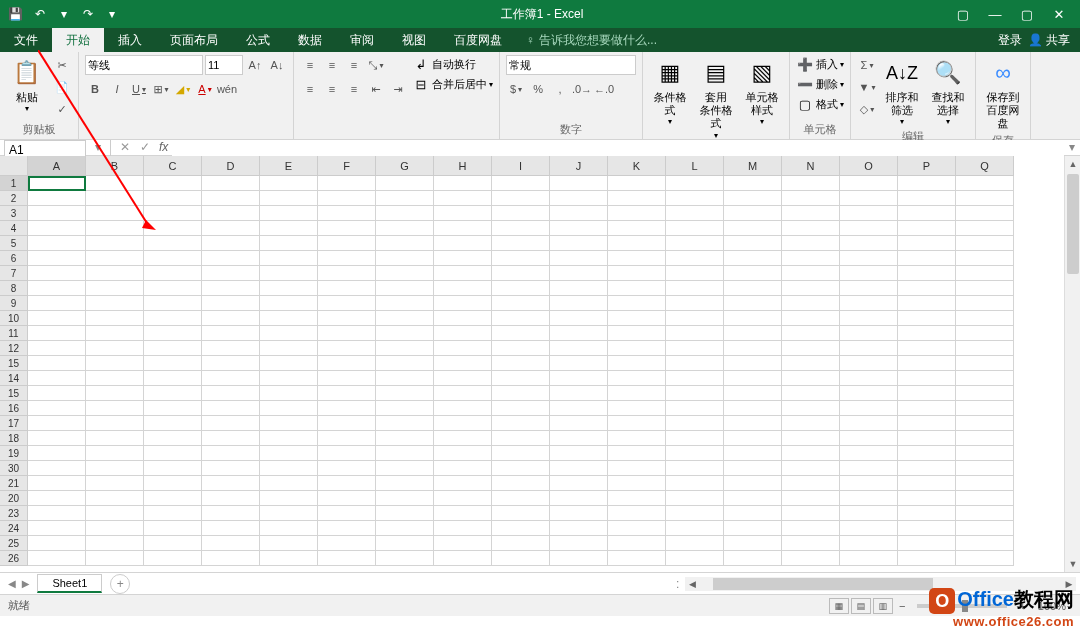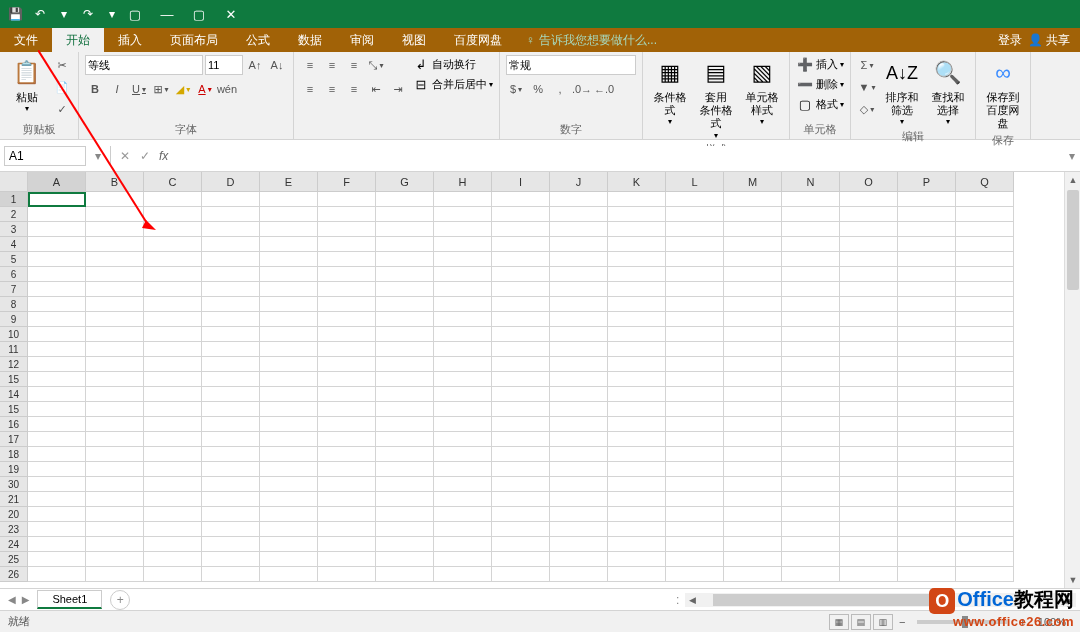--- a/index.html
+++ b/index.html
@@ -5,21 +5,21 @@
     * { margin: 0; padding: 0; box-sizing: border-box; font-family: "Microsoft YaHei", sans-serif; }
     body { width: 1080px; height: 633px; background: #fff; font-size: 12px; overflow: hidden; position: relative; }
     
     .titlebar { height: 28px; background: #0f7a3f; color: #fff; display: flex; align-items: center; }
     .qat { display: flex; align-items: center; gap: 8px; padding: 0 8px; }
     .qat-icon { width: 16px; height: 16px; display: flex; align-items: center; justify-content: center; color: #fff; cursor: pointer; font-size: 12px; }
     .title-text { flex: 1; text-align: center; color: #fff; font-size: 12px; }
     .win-controls { display: flex; align-items: center; gap: 18px; padding-right: 14px; }
     .win-btn { width: 14px; height: 14px; display:flex; align-items:center; justify-content:center; color:#fff; cursor: pointer; font-size: 13px; }
     
-    .tabs { height: 24px; background: #a16207; display: flex; align-items: stretch; color: #fff; }
+    .tabs { height: 24px; background: #14532d; display: flex; align-items: stretch; color: #fff; }
     .tab { padding: 0 14px; display: flex; align-items: center; font-size: 12px; cursor: pointer; color:#fff;}
     .tab.file { position:relative; }
     .tab.active { background: #f1f1f1; color: #11703e; }
     .tabs-right { margin-left: auto; display: flex; align-items: center; gap: 6px; padding-right: 10px; }
     .tell-me { color: #a7d8bd; font-size: 12px; display:flex; align-items:center; gap:4px; margin-left:10px;}
     .login { color:#fff; font-size:12px; cursor:pointer;}
     .share { color:#fff; font-size:12px; cursor:pointer; display:flex; align-items:center; gap:3px;}
     
     .ribbon { height: 88px; background: #f1f1f1; border-bottom: 1px solid #d4d4d4; display: flex; }
     .group { border-right: 1px solid #d4d4d4; padding: 3px 6px 0 6px; display: flex; flex-direction: column; justify-content: space-between; height:100%; }
@@ -34,21 +34,21 @@
     
     .vcol { display:flex; flex-direction:column; gap:2px; justify-content:center;}
     .hrow { display:flex; align-items:center; gap:2px;}
     
     .font-select { height:20px; border:1px solid #ccc; background:#fff; font-size:11px; padding:0 2px;}
     .font-name { width:118px;}
     .font-size { width:38px;}
     
     .num-format { height:20px; border:1px solid #ccc; background:#fff; font-size:11px; width:130px; padding:0 2px;}
     
-    .formula-bar { height: 32px; background: #fff; border-bottom: 1px solid #d4d4d4; display: flex; align-items: center; }
+    .formula-bar { height: 16px; background: #fff; border-bottom: 1px solid #d4d4d4; display: flex; }
     .name-box { width: 82px; height: 20px; border: 1px solid #ccc; margin: 0 4px; padding: 0 4px; font-size: 12px;}
     .fx-sep { height: 20px; border-left:1px solid #ccc; margin:0 4px;}
     .fx-btn { width:20px; text-align:center; color:#999; cursor:pointer; font-size:12px;}
     .fx-label { font-style: italic; color: #666; padding:0 4px;}
     .formula-input { flex: 1; border: none; height: 20px; padding: 0 4px; }
     .fb-dropdown { width:16px; text-align:center; color:#888; cursor:pointer;}
     
     .grid-area { height: 416px; display: flex; position:relative;}
     .corner { width: 28px; height: 20px; background: #e6e6e6; border-right: 1px solid #ccc; border-bottom: 1px solid #ccc;}
     .col-headers { display: flex; height: 20px;}
@@ -95,20 +95,21 @@
 <body>
 
 <div class="titlebar">
   <div class="qat">
     <span class="qat-icon">💾</span>
     <span class="qat-icon">↶</span>
     <span class="qat-icon">▾</span>
     <span class="qat-icon">↷</span>
     <span class="qat-icon">▾</span>
   </div>
+  <div class="title-text">工作簿1 - Excel</div>
   <div class="win-controls">
     <span class="win-btn">▢</span>
     <span class="win-btn">—</span>
     <span class="win-btn">▢</span>
     <span class="win-btn">✕</span>
   </div>
 </div>
 
 <div class="tabs">
   <div class="tab file">文件</div>
@@ -165,21 +166,20 @@
           <span class="small-btn dropdown" style="text-decoration:underline;">U</span>
           <span class="small-btn dropdown">⊞</span>
           <span class="small-btn dropdown" style="color:#d4a800;">◢</span>
           <span class="small-btn dropdown" style="color:#c00;">
               <u>A</u>
             </span>
           <span class="small-btn">wén</span>
         </div>
       </div>
     </div>
-    <div class="group-label">字体</div>
   </div>
 
   <div class="group">
     <div class="group-content">
       <div class="vcol" style="gap:4px;">
         <div class="hrow">
           <span class="small-btn">≡</span>
           <span class="small-btn">≡</span>
           <span class="small-btn">≡</span>
           <span class="small-btn dropdown">⤡</span>

